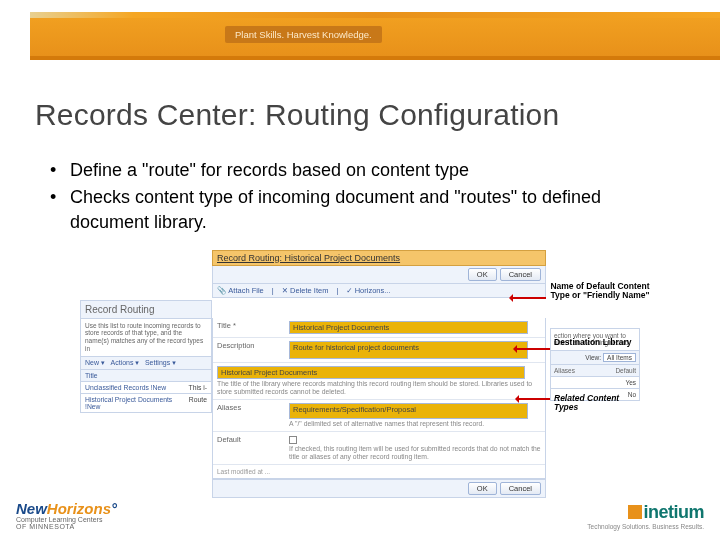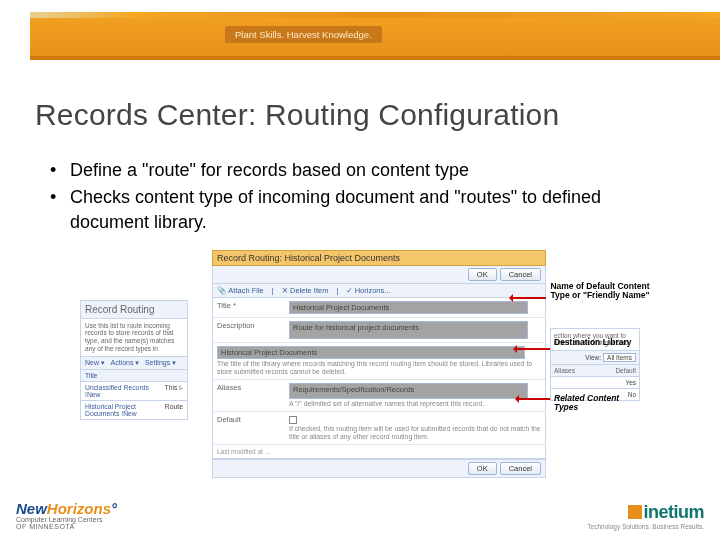--- a/index.html
+++ b/index.html
@@ -6,32 +6,32 @@
   body { width: 720px; height: 540px; font-family: Arial, sans-serif; background: #fff; position: relative; overflow: hidden; }
   .top-banner { height: 60px; background: linear-gradient(to bottom, #f5a623 0%, #e8911a 100%); border-bottom: 4px solid #d47a0a; position: relative; margin-left: 30px; }
   .banner-overlay { position: absolute; left: 0; right: 0; top: 0; height: 12px; background: #fff; }
   .banner-stripe { position: absolute; left: 0; right: 0; top: 12px; height: 6px; background: linear-gradient(to right, #e8d090, #f5a623 15%, #e8911a 50%, #f5a623); }
   .banner-tag { position: absolute; top: 26px; left: 195px; background: #c87818; color: #fde9c8; font-size: 9.5px; padding: 3px 10px; border-radius: 2px; }
   .slide-title { font-size: 30px; color: #444; padding: 38px 35px 10px; font-weight: normal; letter-spacing: 0.2px; }
   .bullets { padding: 16px 35px 6px 50px; }
   .bullets li { font-size: 18px; color: #000; line-height: 1.4; list-style: none; position: relative; padding-left: 20px; margin-bottom: 2px; }
   .bullets li::before { content: "•"; position: absolute; left: 0; top: 0; font-size: 18px; }
   .screenshot-area { margin: 6px auto 0; width: 560px; height: 245px; position: relative; font-size: 8px; color: #444; }
-  .ss-header { background: #f5c56a; border: 1px solid #d4a040; padding: 2px 4px; font-size: 9px; color: #333; }
+  .ss-header { background: #f5c56a; border: 1px solid #d4a040; padding: 2px 4px; font-size: 9px; color: #333; text-decoration: underline; }
   .ss-toolbar { background: #eef3fb; border: 1px solid #c8d4e8; border-top: none; padding: 2px 4px; display: flex; justify-content: flex-end; gap: 3px; }
   .ss-btn { background: linear-gradient(#fff,#e4eaf4); border: 1px solid #9fb4d8; font-size: 7.5px; padding: 1px 8px; border-radius: 2px; color: #333; }
   .ss-cmdbar { background: #eef3fb; border: 1px solid #c8d4e8; border-top: none; padding: 2px 4px; font-size: 7.5px; color: #3a5a9a; display:flex; gap:8px; align-items:center;}
   .ss-cmdbar span { display:inline-flex; align-items:center; gap:2px; }
-  .ss-body { border: 1px solid #c8d4e8; border-top: none; background: #fff; display: flex; flex-direction: column; }
+  .ss-body { border: 1px solid #c8d4e8; border-top: none; background: #fff; display: flex; flex-direction: column; margin-top: 20px; }
   .ss-row { display: flex; border-bottom: 1px solid #e0e6f0; }
   .ss-label { width: 72px; padding: 3px 4px; font-size: 7.5px; color: #666; }
   .ss-value { flex: 1; padding: 3px 4px; font-size: 7.5px; position: relative; }
-  .ss-input { border: 1px solid #a7b8d8; background: #a3a3a3; padding: 1px 3px; font-size: 7.5px; width: 95%; display: inline-block; }
+  .ss-input { border: 1px solid #a7b8d8; background: #eab308; padding: 1px 3px; font-size: 7.5px; width: 95%; display: inline-block; }
   .ss-hint { font-size: 6.8px; color: #888; line-height: 1.2; margin-top: 1px; }
-  .left-panel { position: absolute; left: 0; top: 50px; width: 108px; font-size: 7px; }
+  .left-panel { position: absolute; left: 0; top: 50px; width: 132px; font-size: 7px; }
   .lp-title { background: #eef3fb; border: 1px solid #c8d4e8; padding: 3px 4px; font-size: 10px; color: #666; }
   .lp-desc { border: 1px solid #c8d4e8; border-top:none; padding: 3px 4px; font-size: 6.5px; color: #666; line-height:1.2; }
   .lp-bar { background: #eef3fb; border: 1px solid #c8d4e8; border-top:none; padding: 2px 4px; font-size: 7px; color: #3a5a9a; display:flex; gap:6px; }
   .lp-row { border: 1px solid #c8d4e8; border-top:none; padding: 2px 4px; font-size: 6.8px; display:flex; }
   .lp-row > span:first-child { flex:1; color:#3a5a9a; }
   .right-strip { position: absolute; right: 0; top: 78px; width: 90px; font-size: 6.5px; }
   .right-strip .desc { border:1px solid #c8d4e8; padding:3px; color:#666; line-height:1.2; background:#fff; }
   .right-strip .view { border:1px solid #c8d4e8; border-top:none; padding:2px 3px; background:#eef3fb; display:flex; justify-content:flex-end; align-items:center; gap:2px; }
   .right-strip .hdr { border:1px solid #c8d4e8; border-top:none; padding:2px 3px; background:#eef3fb; display:flex; gap:8px; color:#666; }
   .right-strip .drow { border:1px solid #c8d4e8; border-top:none; padding:2px 3px; display:flex; gap:8px; }
@@ -132,21 +132,21 @@
       </div>
       <div class="ss-row">
         <div class="ss-value">
           <span class="ss-input">Historical Project Documents</span>
           <div class="ss-hint">The title of the library where records matching this record routing item should be stored. Libraries used to store submitted records cannot be deleted.</div>
         </div>
       </div>
       <div class="ss-row">
         <div class="ss-label">Aliases</div>
         <div class="ss-value">
-          <span class="ss-input" style="height:16px;">Requirements/Specification/Records</span>
+          <span class="ss-input" style="height:16px;">Requirements/Specification/Proposal</span>
           <div class="ss-hint">A "/" delimited set of alternative names that represent this record.</div>
         </div>
       </div>
       <div class="ss-row">
         <div class="ss-label">Default</div>
         <div class="ss-value">
           <span class="chk"></span>
           <div class="ss-hint">If checked, this routing item will be used for submitted records that do not match the title or aliases of any other record routing item.</div>
         </div>
       </div>

